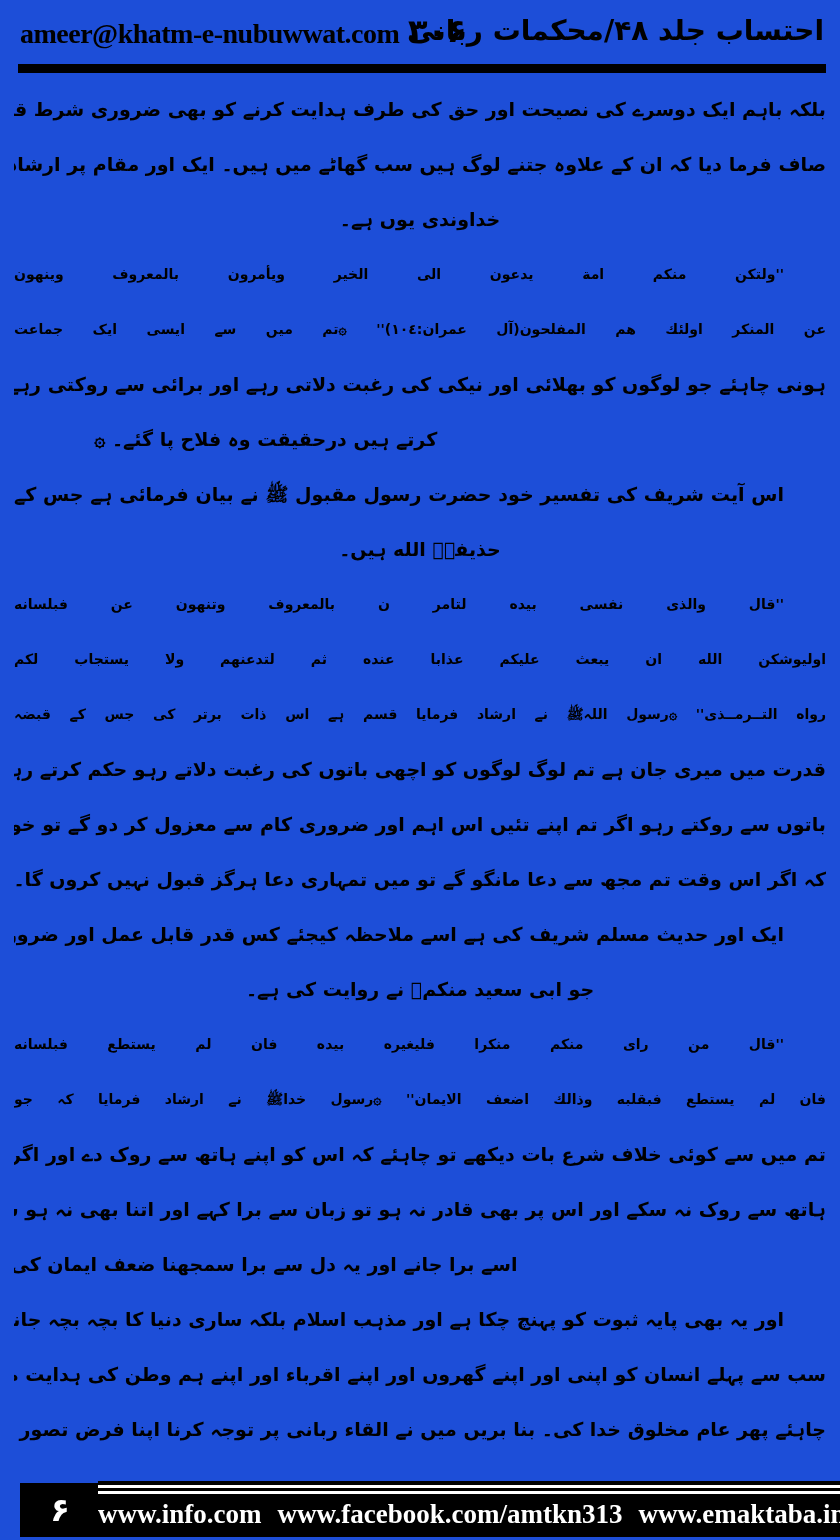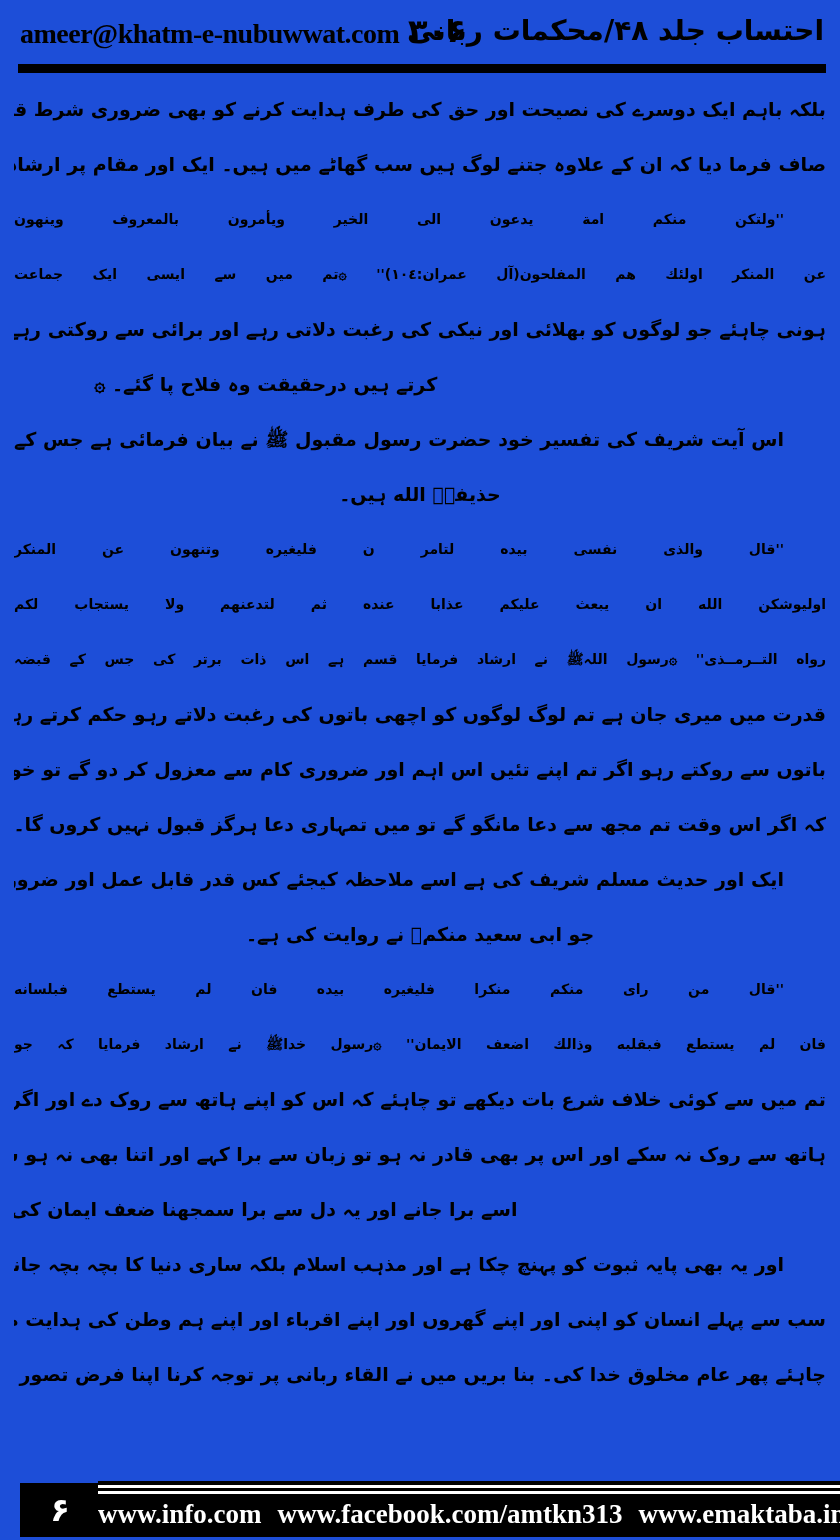--- a/index.html
+++ b/index.html
@@ -84,27 +84,28 @@
     <div class="h-email">ameer@khatm-e-nubuwwat.com</div>
     <div class="h-num">۳۰۶</div>
     <div class="h-title">احتساب جلد ۴۸/محکمات ربانی</div>
   </div>
 
   <div class="rule"></div>
 
   <div class="body" id="body-lines">
       <div class="line k-urdu al-justify">بلکہ باہم ایک دوسرے کی نصیحت اور حق کی طرف ہدایت کرنے کو بھی ضروری شرط قرار دیا اور</div>
       <div class="line k-urdu al-justify">صاف فرما دیا کہ ان کے علاوہ جتنے لوگ ہیں سب گھاٹے میں ہیں۔ ایک اور مقام پر ارشاد</div>
+      <div class="line k-urdu al-center">خداوندی یوں ہے۔</div>
       <div class="line k-arabic al-indent">''ولتكن منكم امة يدعون الى الخير ويأمرون بالمعروف وينهون</div>
       <div class="line k-arabic al-justify">عن المنكر اولئك هم المفلحون(آل عمران:١٠٤)'' ۞تم میں سے ایسی ایک جماعت</div>
       <div class="line k-urdu al-justify">ہونی چاہئے جو لوگوں کو بھلائی اور نیکی کی رغبت دلاتی رہے اور برائی سے روکتی رہے جو لوگ ایسا</div>
       <div class="line k-urdu al-center-left">کرتے ہیں درحقیقت وہ فلاح پا گئے۔ ۞</div>
       <div class="line k-urdu al-indent">اس آیت شریف کی تفسیر خود حضرت رسول مقبول ﷺ نے بیان فرمائی ہے جس کے</div>
       <div class="line k-urdu al-center">حذیفہؓ الله ہیں۔</div>
-      <div class="line k-arabic al-indent">''قال والذی نفسی بیده لتامر ن فلیغیره وتنهون عن المنکر</div>
+      <div class="line k-arabic al-indent">''قال والذی نفسی بیده لتامر ن بالمعروف وتنهون عن فبلسانه</div>
       <div class="line k-arabic al-justify">اولیوشکن الله ان یبعث علیکم عذابا عنده ثم لتدعنهم ولا یستجاب لکم</div>
       <div class="line k-arabic al-justify">رواه التــرمــذی'' ۞رسول اللہﷺ نے ارشاد فرمایا قسم ہے اس ذات برتر کی جس کے قبضہ</div>
       <div class="line k-urdu al-justify">قدرت میں میری جان ہے تم لوگ لوگوں کو اچھی باتوں کی رغبت دلاتے رہو حکم کرتے رہو اور بری</div>
       <div class="line k-urdu al-justify">باتوں سے روکتے رہو اگر تم اپنے تئیں اس اہم اور ضروری کام سے معزول کر دو گے تو خوب سمجھ لو</div>
       <div class="line k-urdu al-center">کہ اگر اس وقت تم مجھ سے دعا مانگو گے تو میں تمہاری دعا ہرگز قبول نہیں کروں گا۔ ۞</div>
       <div class="line k-urdu al-indent">ایک اور حدیث مسلم شریف کی ہے اسے ملاحظہ کیجئے کس قدر قابل عمل اور ضروری ہے</div>
       <div class="line k-urdu al-center">جو ابی سعید منكمؓ نے روایت کی ہے۔</div>
       <div class="line k-arabic al-indent">''قال من رای منکم منکرا فلیغیره بیده فان لم یستطع فبلسانه</div>
       <div class="line k-arabic al-justify">فان لم یستطع فبقلبه وذالك اضعف الایمان'' ۞رسول خداﷺ نے ارشاد فرمایا کہ جو</div>
       <div class="line k-urdu al-justify">تم میں سے کوئی خلاف شرع بات دیکھے تو چاہئے کہ اس کو اپنے ہاتھ سے روک دے اور اگر اپنی</div>

